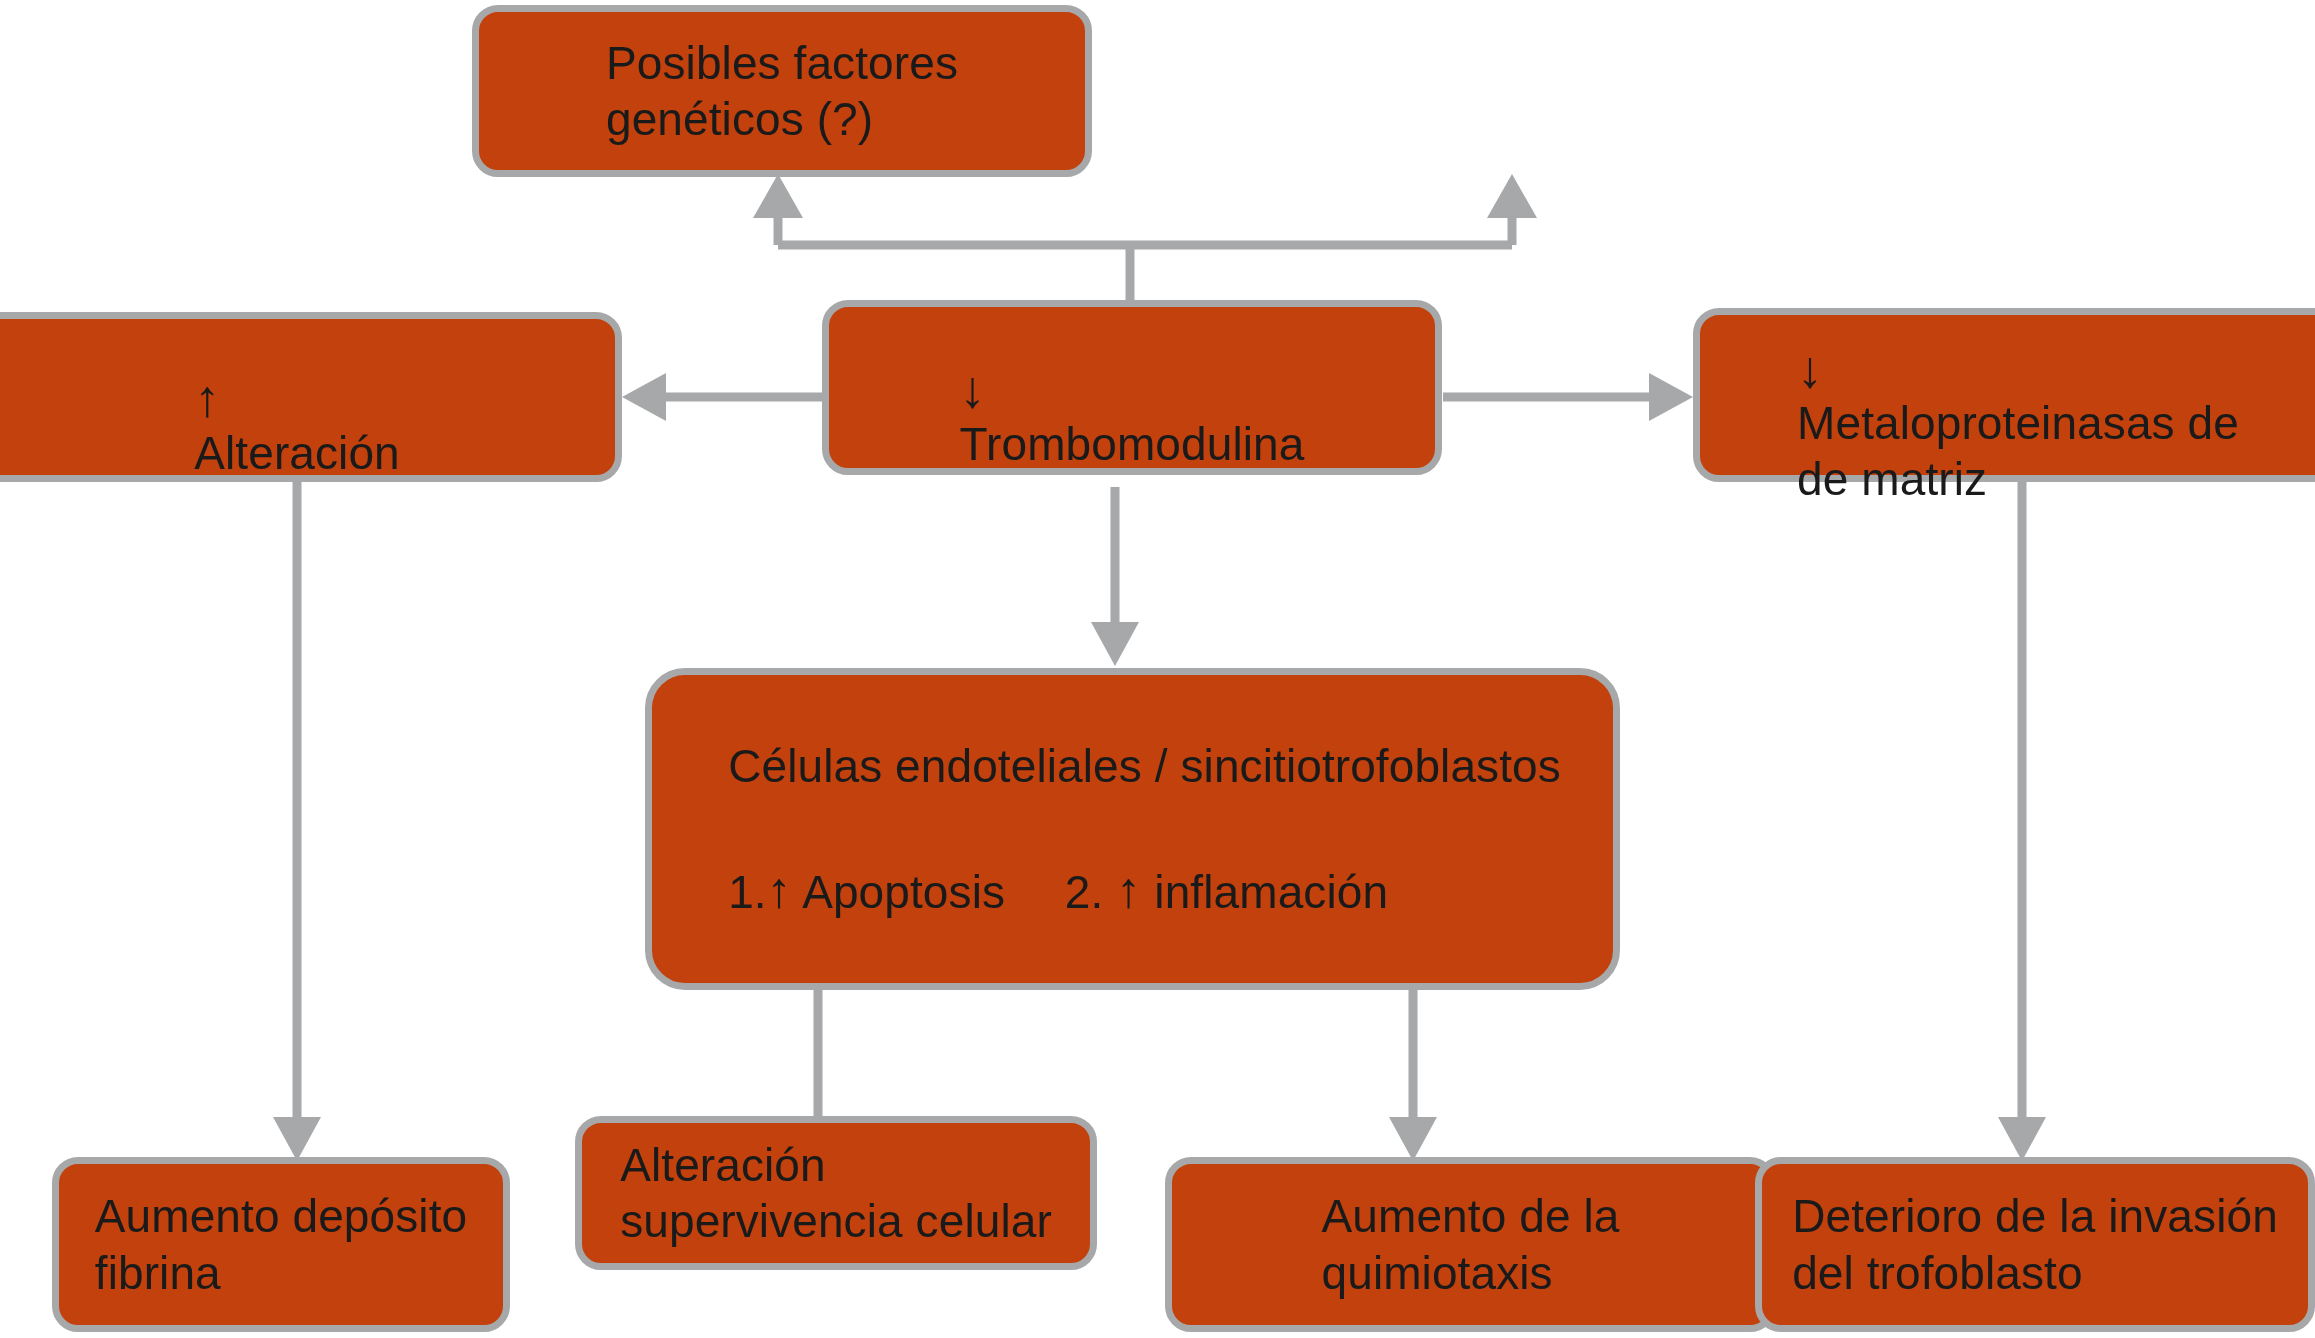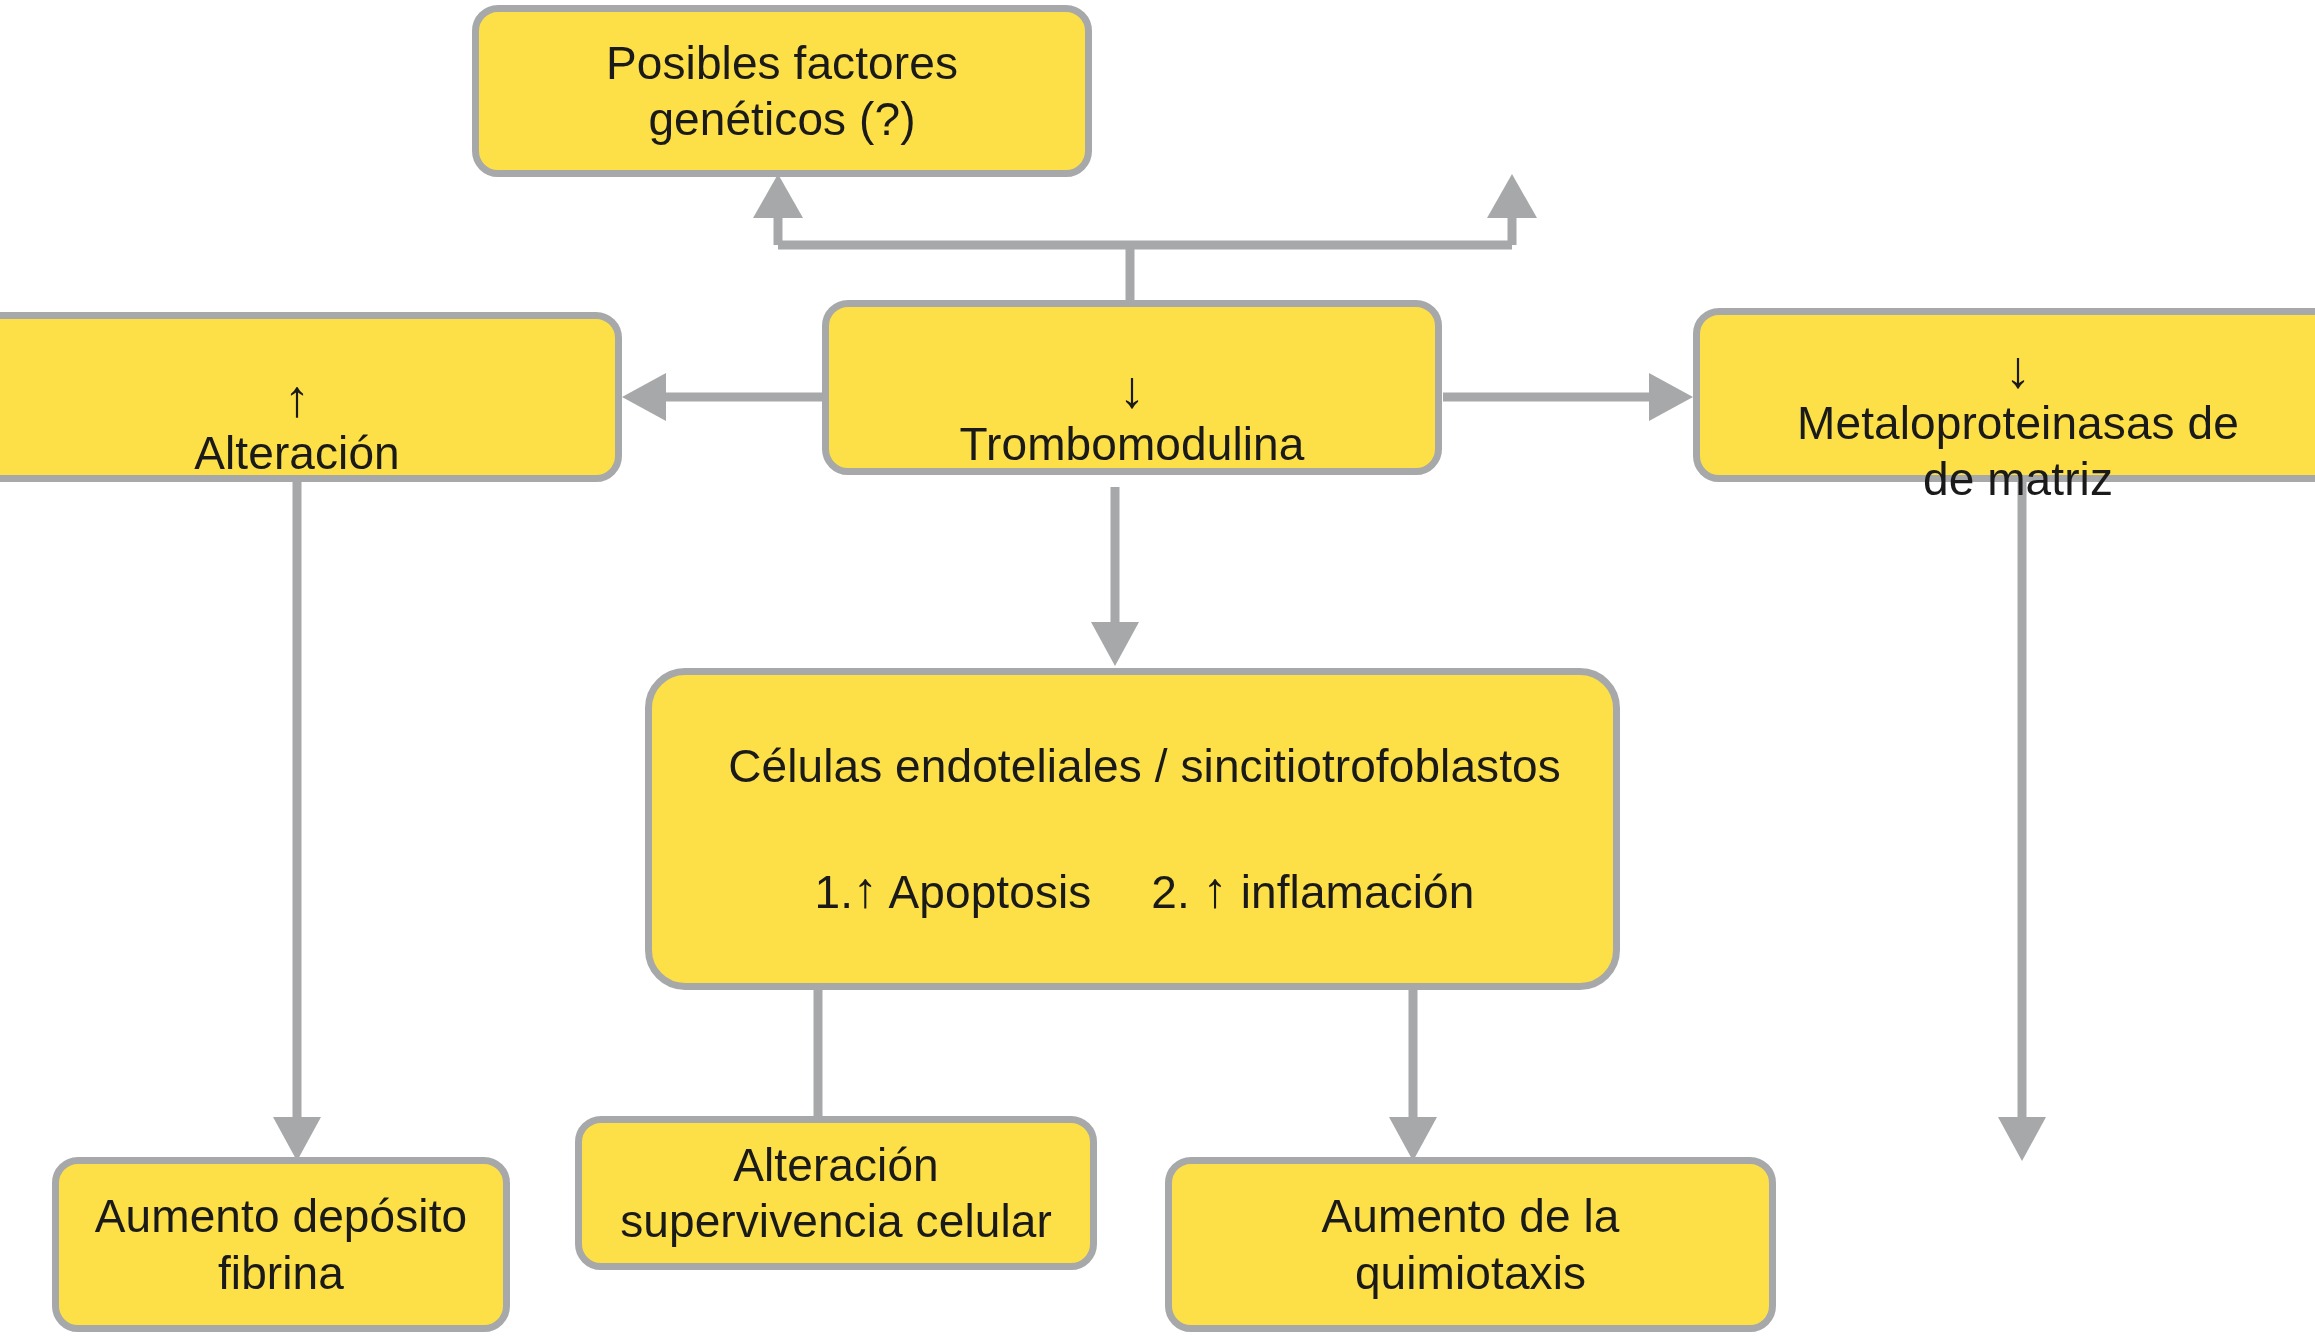--- a/index.html
+++ b/index.html
@@ -18,27 +18,26 @@
   #wires {
     position: absolute;
     left: 0;
     top: 0;
     width: 2315px;
     height: 1338px;
   }
   .node {
     position: absolute;
     box-sizing: border-box;
-    background: #fde047;
+    background: #c2410c;
     border: 7px solid #a6a8aa;
     border-radius: 26px;
     display: flex;
     align-items: center;
     justify-content: center;
-    text-align: center;
     color: #1a1a1a;
     font-size: 46px;
     line-height: 1.22;
     letter-spacing: 0.1px;
     z-index: 2;
   }
   .node .txt { padding: 0 12px; white-space: pre-line; }
   .node.big { border-radius: 40px; padding-left: 24px; }
 
   .arrowglyph {
@@ -168,14 +167,18 @@
   <div class="node" style="left:575px; top:1116px; width:522px; height:154px;">
     <span class="txt">Alteración
 supervivencia celular</span>
   </div>
 
   <div class="node" style="left:1165px; top:1157px; width:611px; height:175px;">
     <span class="txt">Aumento de la
 quimiotaxis</span>
   </div>
 
+  <div class="node" style="left:1755px; top:1157px; width:560px; height:175px;">
+    <span class="txt">Deterioro de la invasión
+del trofoblasto</span>
+  </div>
 
 </div>
 
 </body></html>

